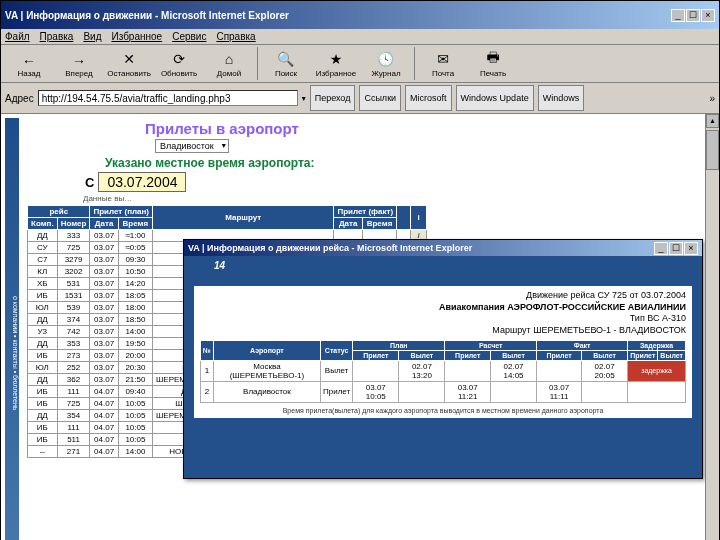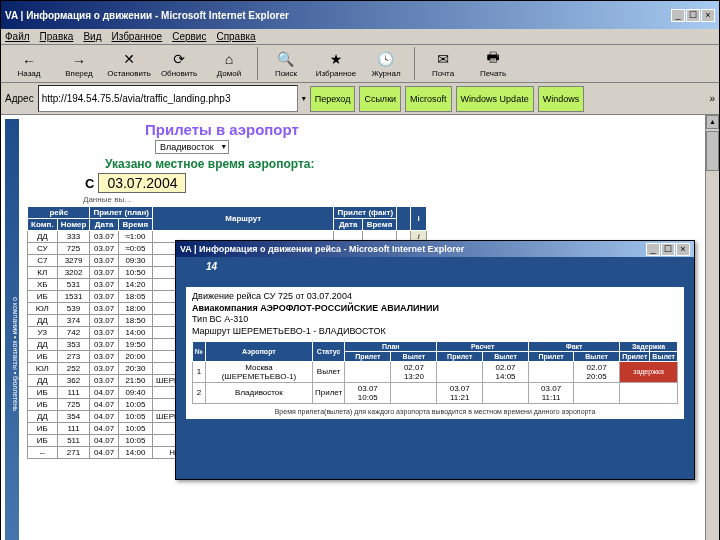--- a/index.html
+++ b/index.html
@@ -14,22 +14,22 @@
 
   .menubar { background: #d4d0c8; font-size: 10px; padding: 2px 4px; display: flex; gap: 10px; border-bottom: 1px solid #808080; }
   .menubar span { text-decoration: underline; cursor: pointer; }
 
   .toolbar { background: #d4d0c8; padding: 2px 4px; display: flex; gap: 2px; border-bottom: 1px solid #808080; }
   .tb-btn { display: flex; flex-direction: column; align-items: center; width: 48px; padding: 2px; font-size: 8px; cursor: pointer; }
   .tb-btn .ico { width: 20px; height: 20px; display: flex; align-items: center; justify-content: center; font-size: 14px; }
 
   .addrbar { background: #d4d0c8; padding: 2px 4px; display: flex; gap: 4px; border-bottom: 1px solid #808080; align-items: center; font-size: 10px; }
   .addrbar .addr-label { }
-  .addrbar .addr-field { flex: 0 0 260px; background: #fff; border: 1px inset #808080; padding: 1px 3px; font-size: 10px; height: 27px; }
-  .addrbar .go-btn, .addrbar .link-btn { border: 1px solid #808080; background: #bef264; padding: 7px 4px; font-size: 9px; }
+  .addrbar .addr-field { flex: 0 0 260px; background: #fff; border: 1px inset #808080; padding: 1px 3px; font-size: 10px; height: 16px; }
+  .addrbar .go-btn, .addrbar .link-btn { border: 1px solid #808080; background: #e5e5e5; padding: 7px 4px; font-size: 9px; }
 
   .content { position: relative; background: #fff; height: 442px; overflow: hidden; }
 
   .page { padding: 4px 4px 4px 24px; position: relative; }
   .side-banner { position: absolute; left: 4px; top: 4px; width: 14px; height: 470px; background: linear-gradient(#1e4d8b, #4a7ab0); color: #fff; font-size: 7px; writing-mode: vertical-rl; text-align: center; padding: 2px 0; }
 
   h2.arrivals { color: #8b5cf6; font-size: 15px; font-weight: bold; margin: 2px 0 2px 120px; }
   .sel-airport { margin-left: 130px; border: 1px solid #888; padding: 1px 14px 1px 4px; font-size: 9px; display: inline-block; background: #fff; position: relative; }
   .sel-airport:after { content: "▾"; position: absolute; right: 2px; font-size: 8px; }
 
@@ -42,25 +42,25 @@
   
   table.flights { border-collapse: collapse; margin-left: 2px; font-size: 8px; }
   table.flights th { background: #234f8b; color: #fff; border: 1px solid #fff; padding: 1px 3px; font-weight: bold; font-size: 8px; }
   table.flights td { border: 1px solid #999; padding: 1px 3px; text-align: center; background: #fff; }
   table.flights .route { text-align: center; background: #fff; min-width: 180px; }
   table.flights .info-cell { width: 16px; background: #e8e8d0; font-style: italic; font-weight: bold; color: #556; }
 
   .subhdr th { font-size: 7px; padding: 0 2px; }
 
   
-  .popup { position: absolute; left: 174px; top: 125px; width: 520px; height: 240px; background: #234f8b; border: 1px solid #000; box-shadow: 2px 2px 4px rgba(0,0,0,0.4); }
+  .popup { position: absolute; left: 182px; top: 125px; width: 520px; height: 240px; background: #234f8b; border: 1px solid #000; box-shadow: 2px 2px 4px rgba(0,0,0,0.4); }
   .popup .titlebar { height: 16px; font-size: 9px; }
   .popup-inner { background: #234f8b; padding: 2px; height: calc(100% - 16px); overflow: hidden; position: relative; }
   .popup-white { background: #fff; margin: 28px 8px 6px 8px; padding: 4px 6px; font-size: 8px; }
-  .popup-head-text { text-align: left; font-size: 9px; line-height: 1.3; }
+  .popup-head-text { text-align: right; font-size: 9px; line-height: 1.3; }
 
   table.detail { border-collapse: collapse; width: 100%; margin-top: 3px; font-size: 8px; }
   table.detail th { background: #234f8b; color: #fff; border: 1px solid #fff; padding: 1px 2px; font-size: 7px; }
   table.detail td { border: 1px solid #aaa; padding: 1px 2px; text-align: center; background: #fff; }
   table.detail td.delay { background: #c0392b; color: #fff; font-size: 7px; }
 
   .popup-note { font-size: 7px; text-align: center; color: #333; margin-top: 4px; }
 
   .statusbar { background: #d4d0c8; border-top: 1px solid #808080; height: 18px; display: flex; align-items: center; padding: 0 4px; font-size: 10px; }
   .statusbar .spacer { flex: 1; }

